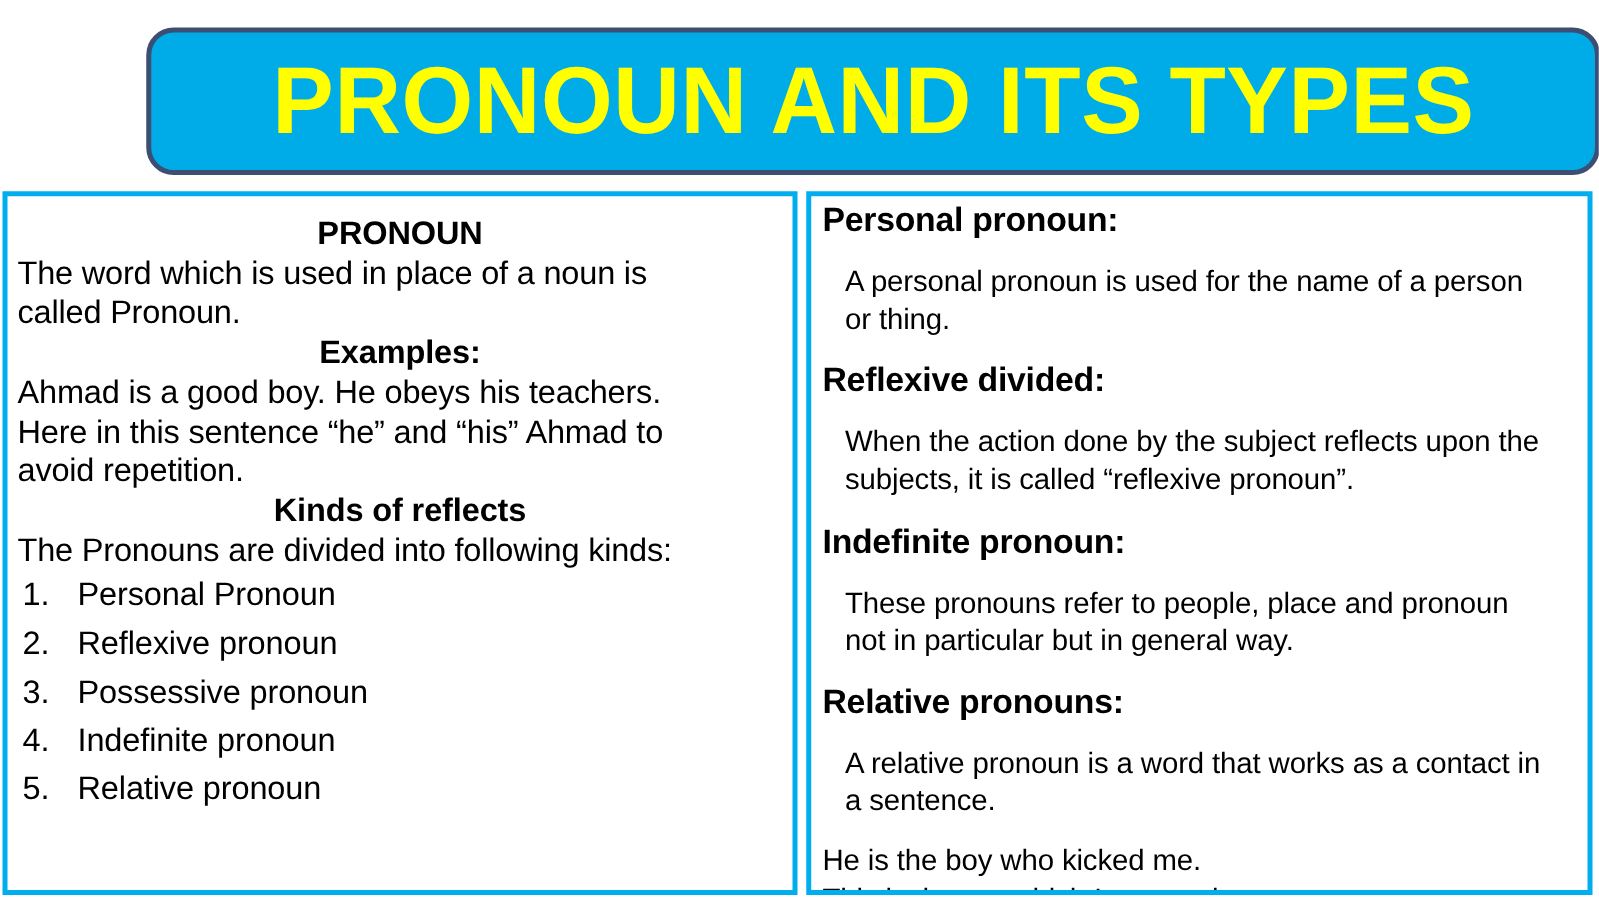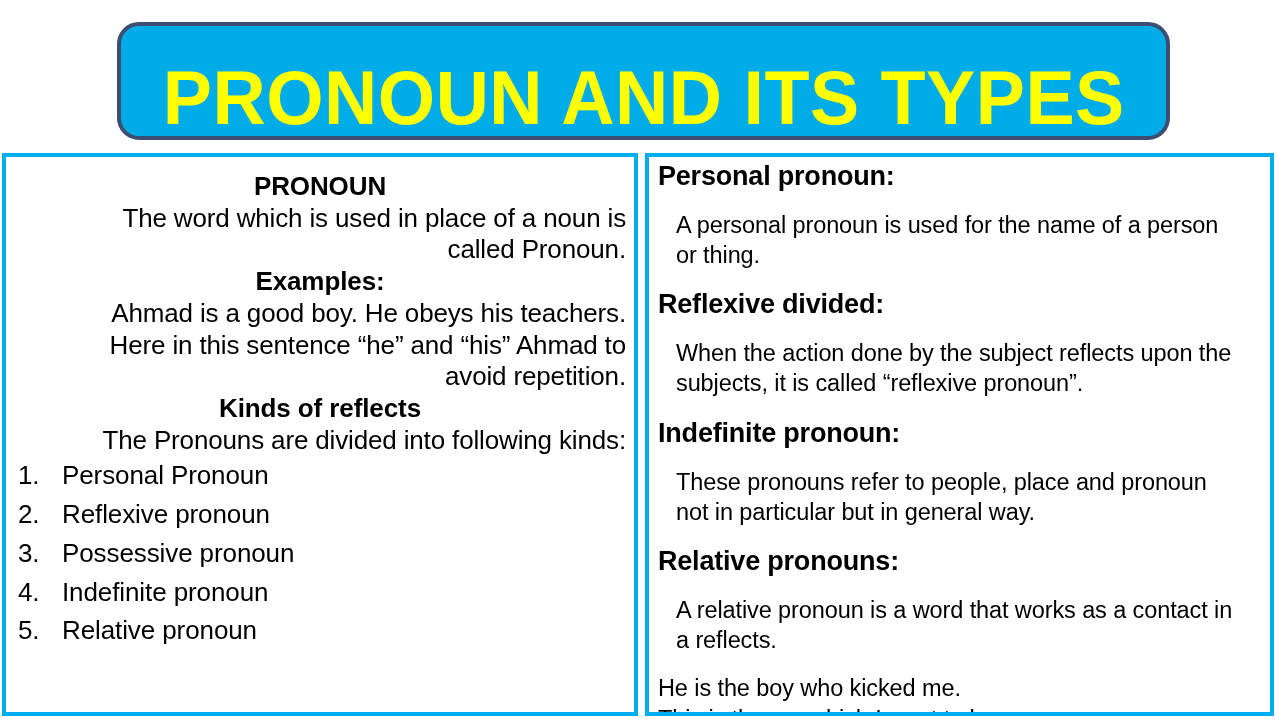--- a/index.html
+++ b/index.html
@@ -22,28 +22,28 @@
     width: 1279px;
     height: 720px;
     background: #ffffff;
   }
 
   
   .banner {
     position: absolute;
     left: 117px;
     top: 22px;
-    width: 1053px;
+    width: 1163px;
     height: 118px;
     box-sizing: border-box;
     background: #00ACE8;
     border: 4px solid #3C4E72;
     border-radius: 22px;
     display: flex;
-    align-items: flex-end;
+    align-items: center;
     justify-content: center;
     overflow: hidden;
   }
   .banner-title {
     font-family: "Liberation Sans Narrow", "Liberation Sans", "DejaVu Sans Condensed", sans-serif;
     font-weight: 700;
     font-size: 76px;
     line-height: 1;
     letter-spacing: 0.5px;
     color: #FFFF00;
@@ -87,21 +87,21 @@
     font-size: 26px;
     line-height: 1.22;
     text-align: center;
     margin: 0;
     letter-spacing: -0.1px;
   }
   .l-body {
     font-weight: 400;
     font-size: 26px;
     line-height: 1.22;
-    text-align: right;
+    text-align: left;
     margin: 0;
     letter-spacing: -0.15px;
   }
   .l-list {
     list-style: none;
     margin: 0;
     padding: 0;
     font-size: 26px;
     line-height: 1.49;
     letter-spacing: -0.1px;
@@ -203,21 +203,21 @@
         <p class="r-body">When the action done by the subject reflects upon the subjects, it is called “reflexive pronoun”.</p>
       </div>
 
       <div class="r-block">
         <p class="r-head">Indefinite pronoun:</p>
         <p class="r-body">These pronouns refer to people, place and pronoun not in particular but in general way.</p>
       </div>
 
       <div class="r-block">
         <p class="r-head">Relative pronouns:</p>
-        <p class="r-body">A relative pronoun is a word that works as a contact in a reflects.</p>
+        <p class="r-body">A relative pronoun is a word that works as a contact in a sentence.</p>
         <p class="r-example">He is the boy who kicked me.</p>
         <p class="r-example">This is the car which I want to buy.</p>
       </div>
 
     </div>
   </div>
 
 </div>
 
 </body></html>

